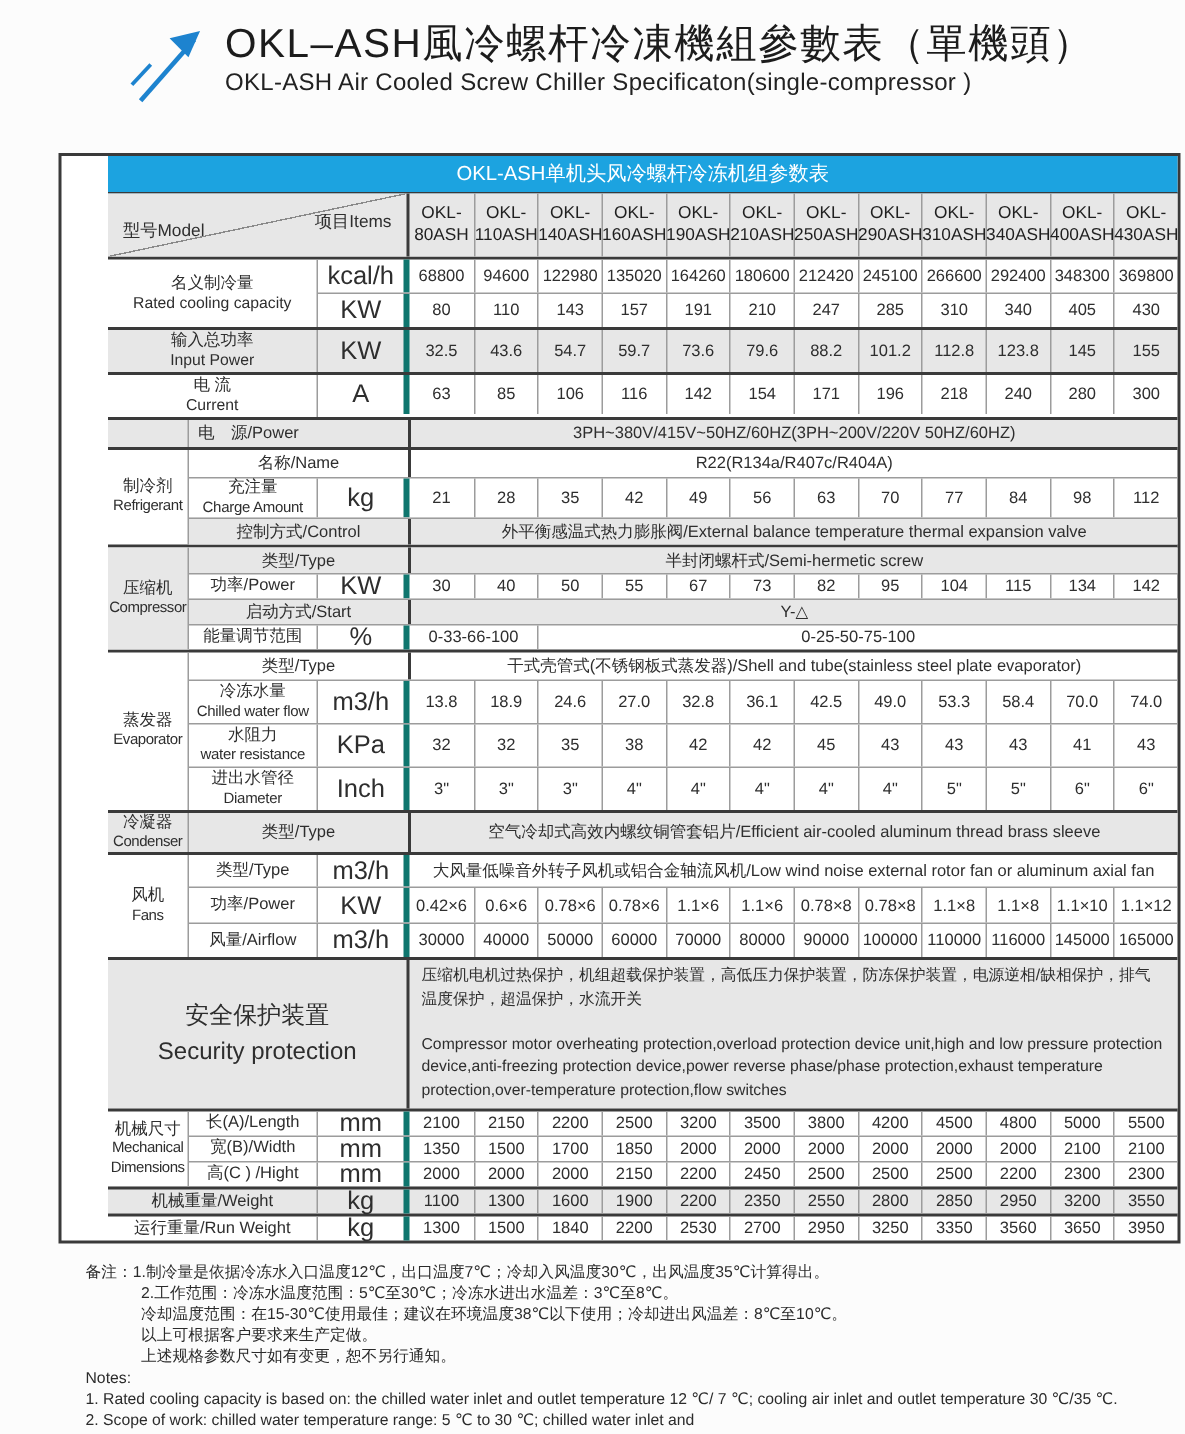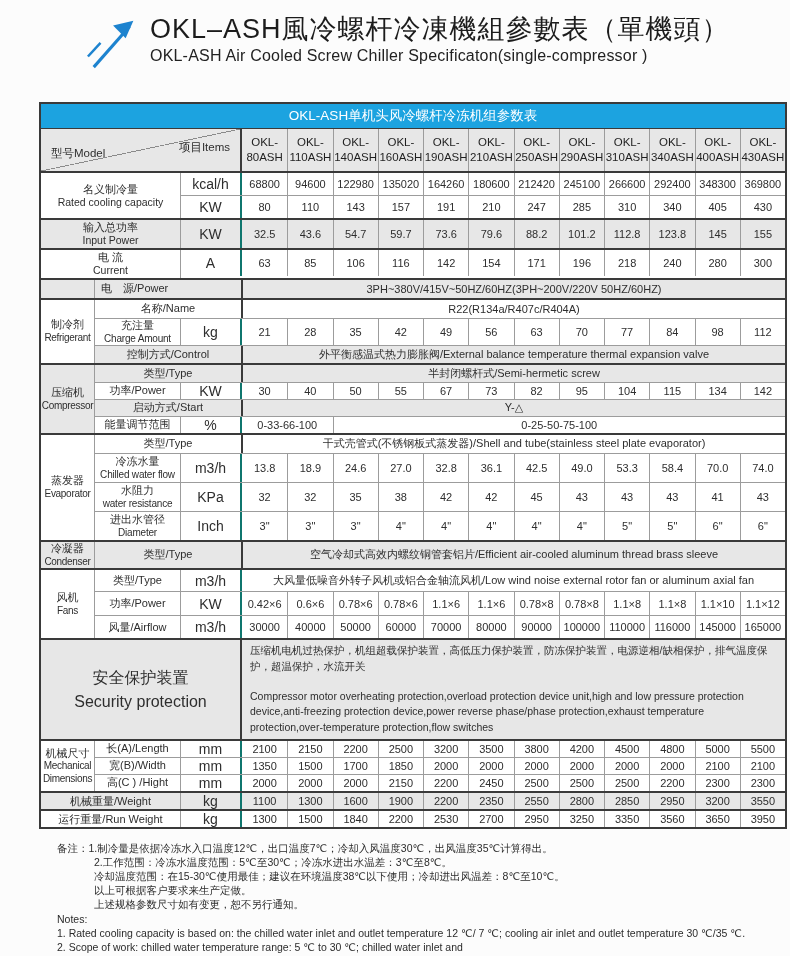--- a/index.html
+++ b/index.html
@@ -7,36 +7,36 @@
     width:790px;height:956px;background:#fcfcfc;overflow:hidden;
     font-family:"Liberation Sans","DejaVu Sans",sans-serif;color:#2e2e2e;
     -webkit-font-smoothing:antialiased;
   }
   
   .page-head{position:relative;padding:14px 0 0 150px;height:74px;}
   .logo{position:absolute;left:86px;top:12px;width:58px;height:60px;}
   .title-zh{font-size:27px;color:#1c1c1c;letter-spacing:1px;line-height:1.15;}
   .title-en{font-size:16px;color:#222;margin-top:2px;letter-spacing:.2px;}
   
-  .spec{margin:14px 0 0 39px;width:748px;border:2px solid #3a3a3a;box-sizing:border-box;background:#fff;}
+  .spec{margin:14px 0 0 39px;width:748px;border:2px solid #3a3a3a;box-sizing:border-box;background:#fff;padding-left:31px;}
   .banner{height:24px;line-height:24px;text-align:center;background:#1ca3e0;color:#fff;font-size:13.5px;border-bottom:1px solid #3a3a3a;}
   .sec{display:flex;align-items:stretch;}
   .sec + .sec{border-top:2px solid #3a3a3a;}
   .rows{flex:1;display:flex;flex-direction:column;min-width:0;}
   .row{display:flex;align-items:stretch;min-width:0;}
   .row + .row{border-top:1px solid #9c9c9c;}
   .cell{display:flex;flex-direction:column;align-items:center;justify-content:center;text-align:left;box-sizing:border-box;min-width:0;}
   .cat{flex:0 0 54px;border-right:1px solid #9c9c9c;font-size:11px;line-height:1.25;}
   .cat .en{font-size:10px;letter-spacing:-.3px;}
   .lab140{flex:0 0 140px;border-right:1px solid #9c9c9c;font-size:11px;line-height:1.3;}
   .lab140 .en{font-size:10.5px;}
   .lab201{flex:0 0 201px;border-right:2px solid #3a3a3a;font-size:16px;line-height:1.45;}
   .attr{flex:0 0 86px;border-right:1px solid #9c9c9c;font-size:11px;line-height:1.2;}
   .attr .en{font-size:10px;letter-spacing:-.2px;}
-  .unit{flex:0 0 61px;border-right:2px solid #0f766e;font-size:14px;}
+  .unit{flex:0 0 61px;border-right:4px solid #0f766e;font-size:17px;}
   .merged{flex:0 0 148px;border-right:2px solid #3a3a3a;font-size:11px;}
   .merged.left{align-items:flex-start;padding-left:6px;}
   .fullval{flex:1;font-size:11px;padding:0 4px;}
   .cells{flex:1;display:grid;grid-template-columns:repeat(12,1fr);min-width:0;}
   .dcell{display:flex;align-items:center;justify-content:center;font-size:11px;border-left:1px solid #9c9c9c;box-sizing:border-box;min-width:0;}
   .dcell:first-child{border-left:none;}
   .energy-cells{flex:1;display:grid;grid-template-columns:1fr 5fr;}
   .ecell{display:flex;align-items:center;justify-content:center;font-size:11px;}
   .ecell + .ecell{border-left:1px solid #9c9c9c;}
   .bg{background:#e7e7e7;}

